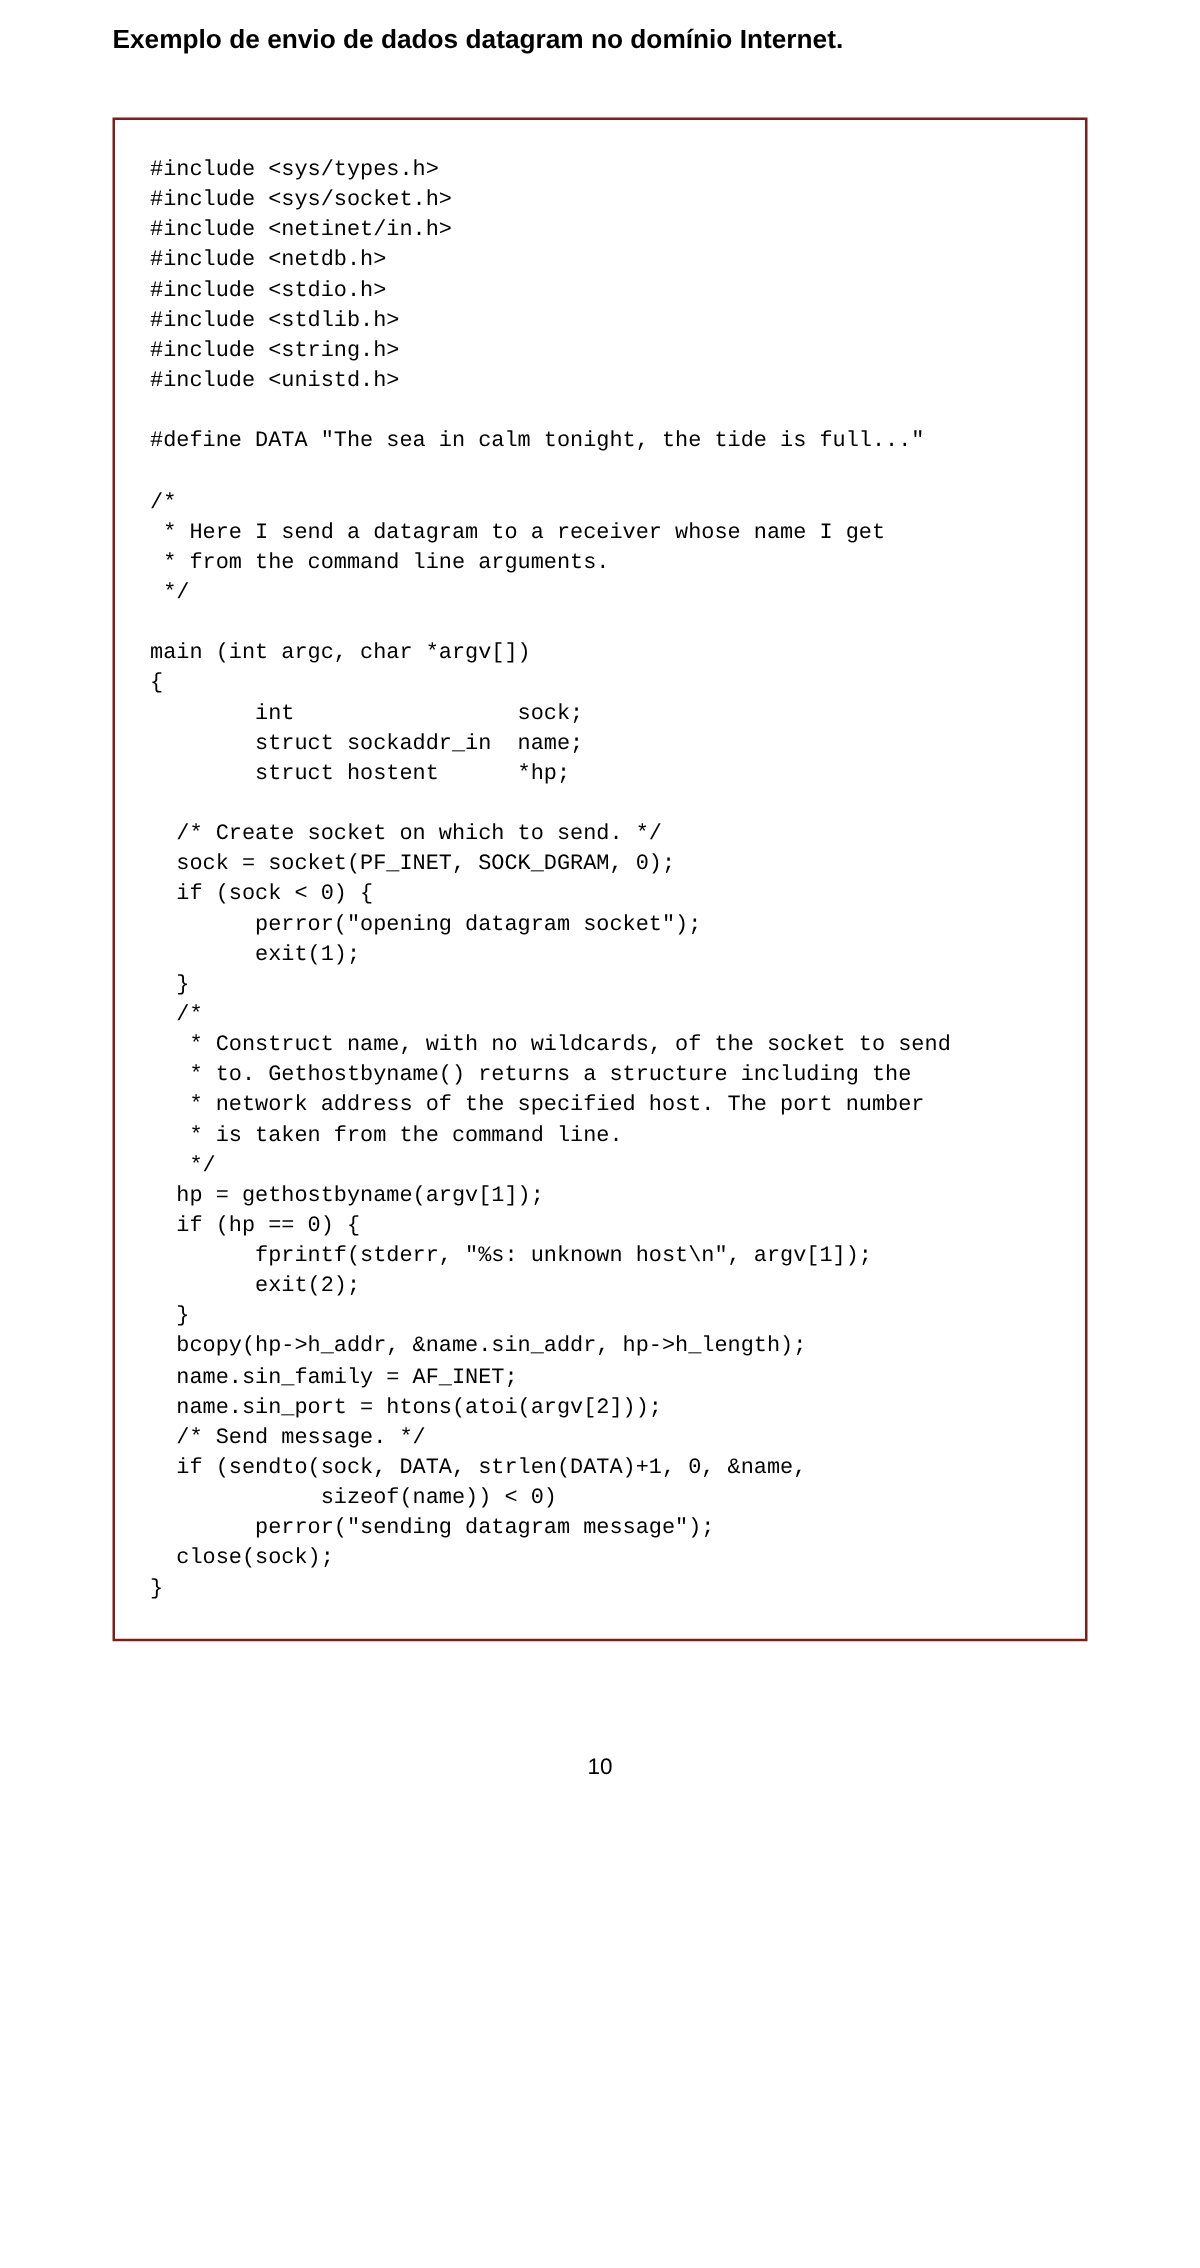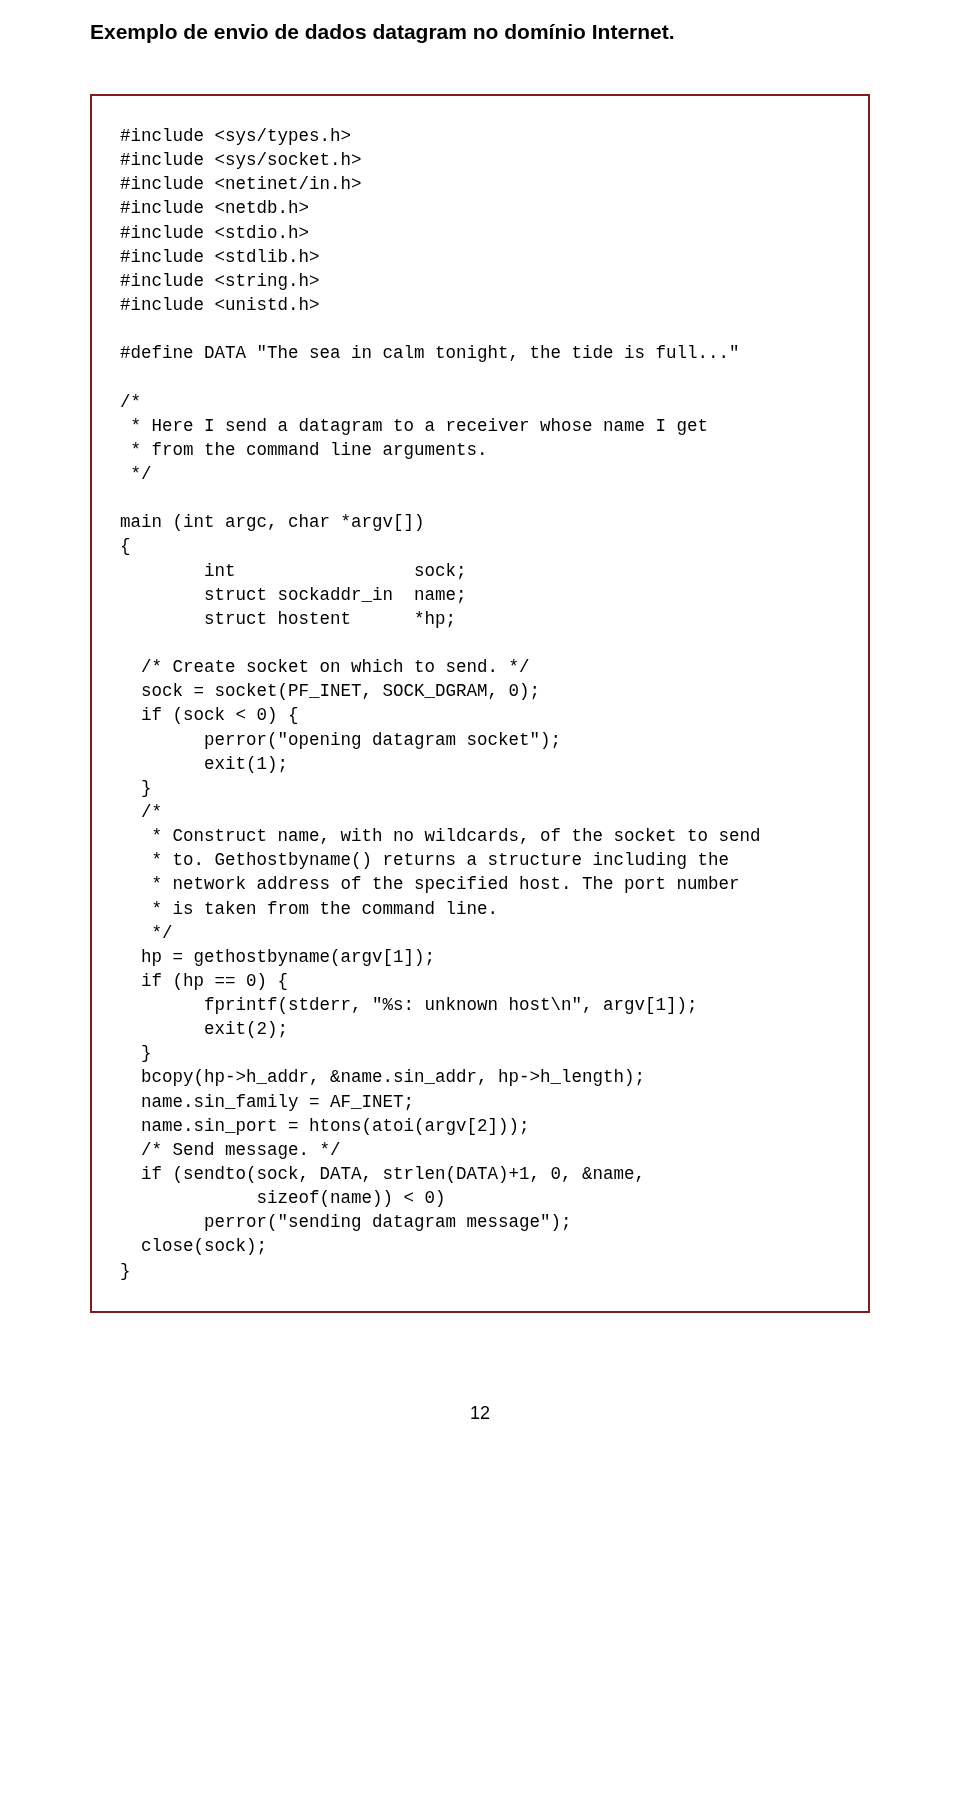--- a/index.html
+++ b/index.html
@@ -90,14 +90,14 @@
   name.sin_family = AF_INET;
   name.sin_port = htons(atoi(argv[2]));
   /* Send message. */
   if (sendto(sock, DATA, strlen(DATA)+1, 0, &amp;name,
              sizeof(name)) &lt; 0)
         perror("sending datagram message");
   close(sock);
 }</pre>
   </div>
 
-  <div class="page-number">12</div>
+  <div class="page-number">10</div>
 </div>
 
 </body></html>

